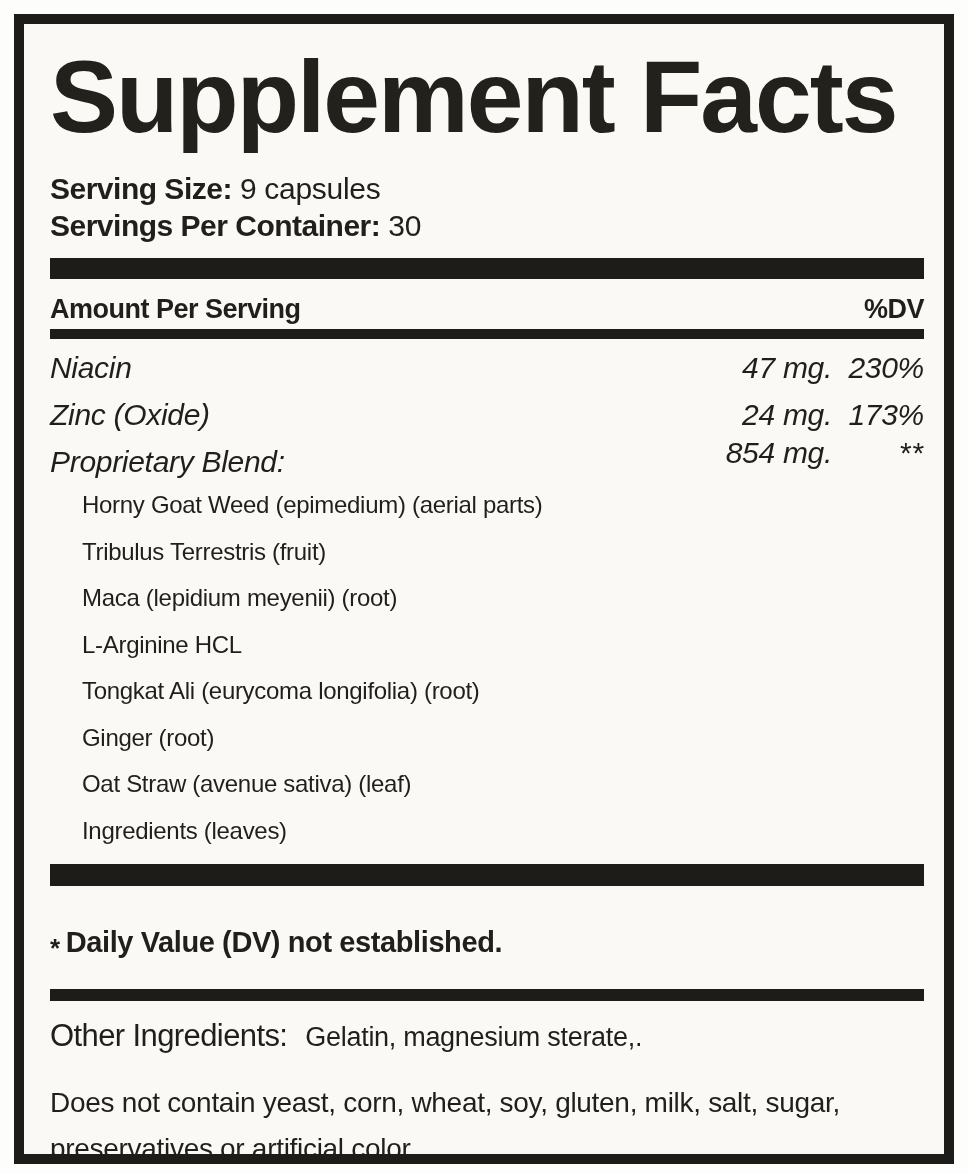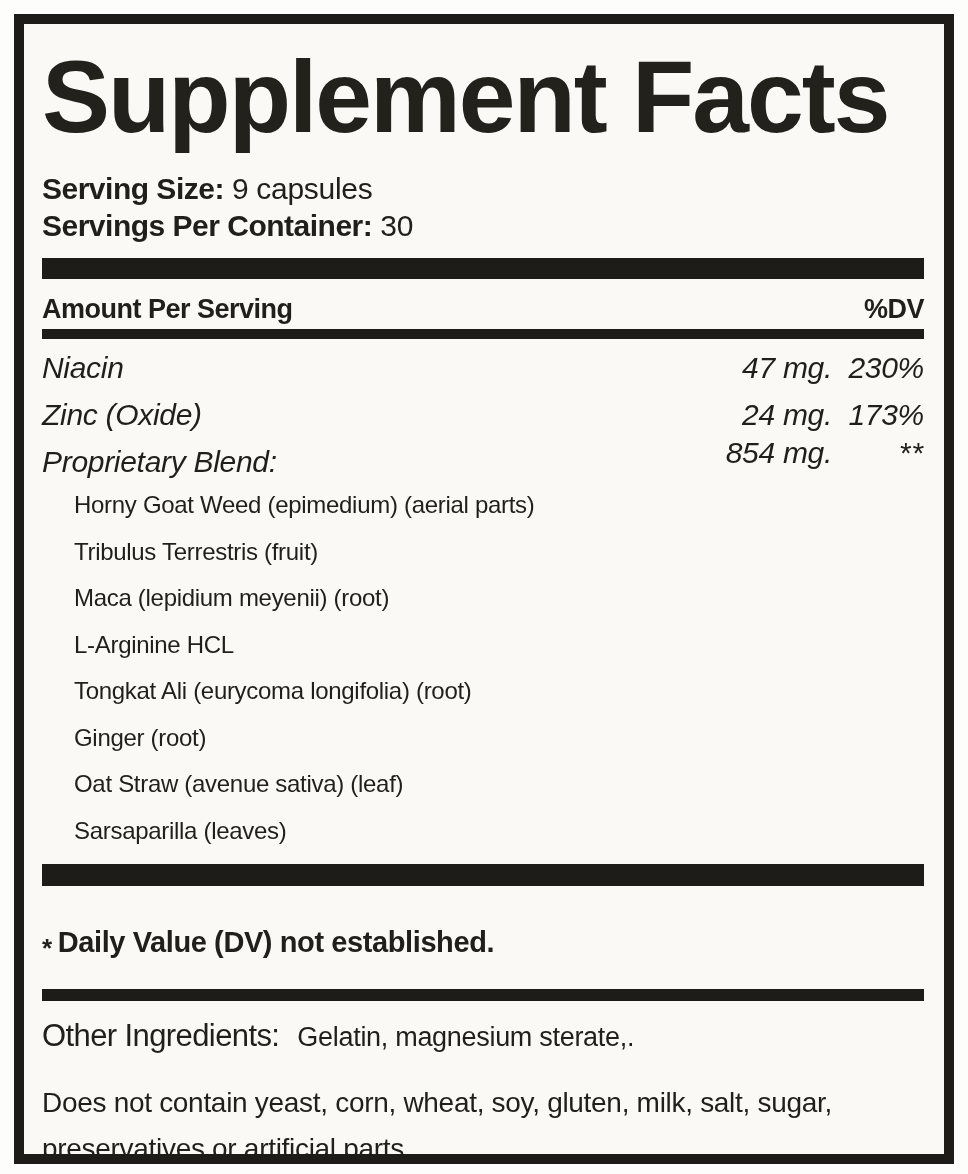--- a/index.html
+++ b/index.html
@@ -10,21 +10,21 @@
     color:#201f1b;
     position:relative;
     -webkit-font-smoothing:antialiased;
   }
   .label{
     position:absolute;
     top:14px;left:14px;right:14px;bottom:10px;
     border:10px solid #1d1c18;
     background:#faf9f5;
     box-sizing:border-box;
-    padding:14px 20px 0 18px;
+    padding:14px 20px 0 26px;
     overflow:hidden;
   }
   .title{
     font-weight:bold;
     font-size:102px;
     line-height:1.0;
     letter-spacing:-2px;
     margin:8px 0 0 0;
     white-space:nowrap;
     color:#22211c;
@@ -170,34 +170,34 @@
       <div class="blend-item">Maca (lepidium meyenii) (root)</div>
 
       <div class="blend-item">L-Arginine HCL</div>
 
       <div class="blend-item">Tongkat Ali (eurycoma longifolia) (root)</div>
 
       <div class="blend-item">Ginger (root)</div>
 
       <div class="blend-item">Oat Straw (avenue sativa) (leaf)</div>
 
-      <div class="blend-item">Sarsaparilla (leaves)</div>
+      <div class="blend-item">Ingredients (leaves)</div>
     </div>
 
   <div class="bar bar-heavy"></div>
 
   <div class="footnote">
     <span class="asterisk">*</span><span>Daily Value (DV) not established.</span>
   </div>
 
   <div class="bar bar-thin"></div>
 
   <div class="other-block">
     <div class="other-line">
       <span class="other-label">Other Ingredients:</span><span>Gelatin, magnesium sterate,.</span>
     </div>
     <div class="disclaimer">
       <div>Does not contain yeast, corn, wheat, soy, gluten, milk, salt, sugar,</div>
-      <div>preservatives or artificial parts.</div>
+      <div>preservatives or artificial color.</div>
     </div>
   </div>
 
 </div>
 
 </body></html>

